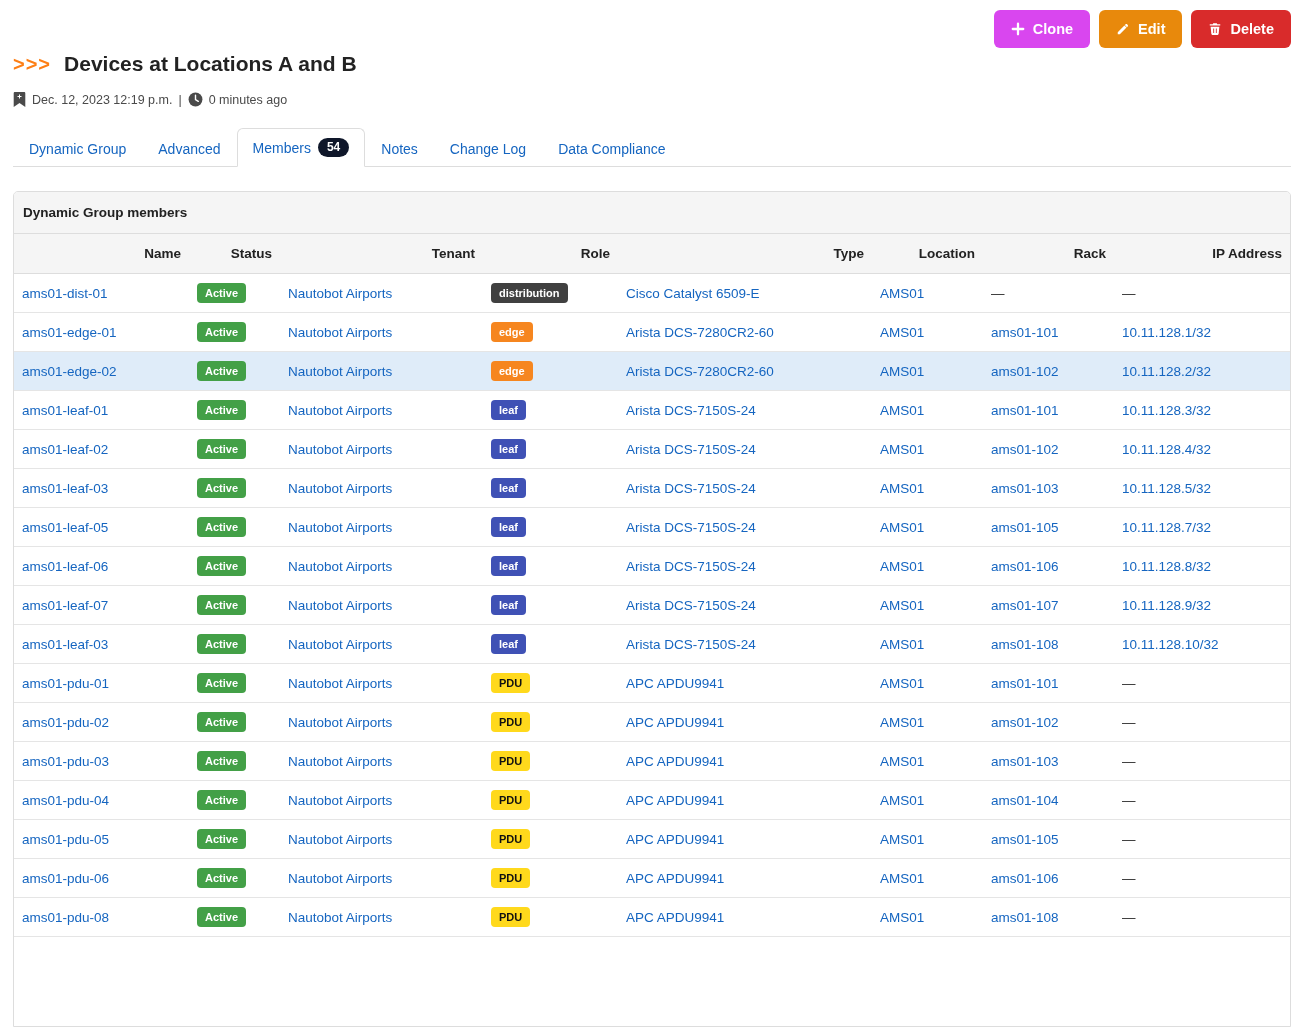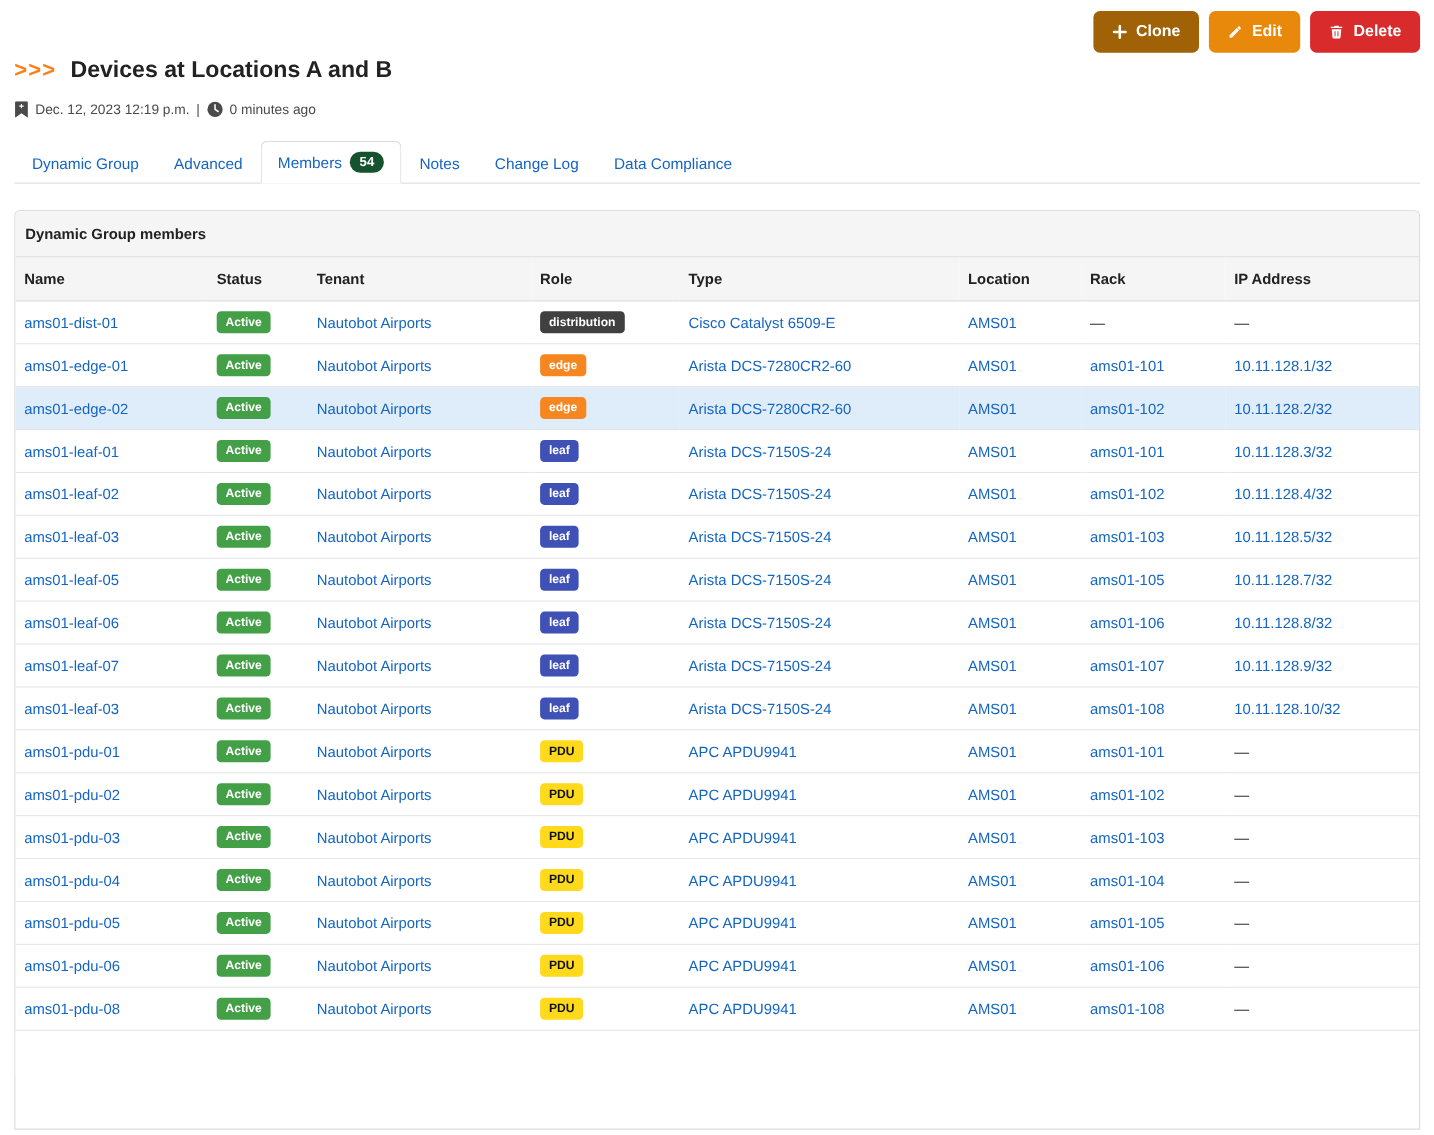--- a/index.html
+++ b/index.html
@@ -7,52 +7,52 @@
     font-family:"Liberation Sans","DejaVu Sans",sans-serif; color:#262626; }
 
   .page { position:relative; width:1304px; height:1032px; padding:0 13px; }
 
   
   .actions { position:absolute; top:10px; right:13px; display:flex; gap:9px; }
   .btn { display:inline-flex; align-items:center; gap:8px; border:none; cursor:pointer;
     color:#fff; font-weight:bold; font-size:14.5px; padding:0 17px; height:38px;
     border-radius:6px; font-family:inherit; }
   .btn svg { display:block; }
-  .btn-clone { background:#a16207;text-align:right; }
+  .btn-clone { background:#d946ef;text-align:right; }
   .btn-edit  { background:#e8890c; }
   .btn-delete{ background:#d92b2b; }
 
   
   .title-row { padding-top:52px; display:flex; align-items:center; gap:13px; }
   .crumb-arrows { color:#fd7e14; font-size:20px; font-weight:bold; letter-spacing:1px; }
   h1.page-title { font-size:21px; font-weight:700; color:#222; }
 
   
   .meta-row { margin-top:16px; display:flex; align-items:center; gap:6px;
     font-size:12.5px; color:#4a4a4a; }
   .meta-row svg { display:block; }
 
   
   .tabs { margin-top:19px; display:flex; align-items:flex-end;
     border-bottom:1px solid #ddd; height:41px; }
   .tab { display:flex; align-items:center; gap:7px; padding:9px 15px; cursor:pointer;
     color:#1565c0; font-size:14px; border:1px solid transparent; margin-bottom:-1px;
     border-radius:6px 6px 0 0; background:transparent; }
   .tab.active { background:#fff; border-color:#ddd #ddd #fff #ddd; color:#1565c0;text-align:center; }
-  .count-pill { background:#14532d; color:#fff; font-size:12px; font-weight:bold;
+  .count-pill { background:#0f172a; color:#fff; font-size:12px; font-weight:bold;
     padding:2px 9px; border-radius:10px; line-height:15px; }
 
   
   .panel { margin-top:24px; border:1px solid #ddd; border-radius:5px 5px 0 0;
     overflow:hidden; height:836px; }
   .panel-heading { background:#f5f5f5; border-bottom:1px solid #ddd;
     font-weight:bold; font-size:13.5px; padding:13px 9px 13px 9px; color:#222; }
 
   table { width:100%; border-collapse:collapse; table-layout:fixed; font-size:13.5px; }
-  th { background:#f5f5f5; text-align:left; font-weight:bold; color:#222;
+  th { background:#f5f5f5; text-align:right; font-weight:bold; color:#222;
     padding:12px 8px; border-bottom:1px solid #ddd; }
   td { padding:0 8px; height:39px; vertical-align:middle; border-top:1px solid #e5e5e5; }
   tbody tr:first-child td { border-top:none; }
   tbody tr.highlighted { background:#dfecf9; }
   tfoot td { border-top:1px solid #e5e5e5; height:40px; background:#fff; }
 
   a.cell-link { color:#1565c0; text-decoration:none; cursor:pointer; }
   .dash { color:#262626; }
 
   .badge { display:inline-block; font-size:11px; font-weight:bold; line-height:12px;

